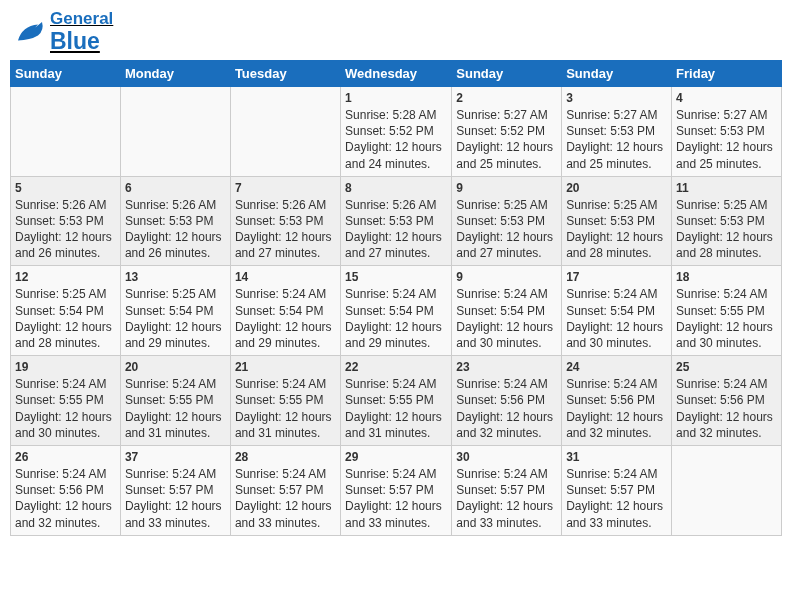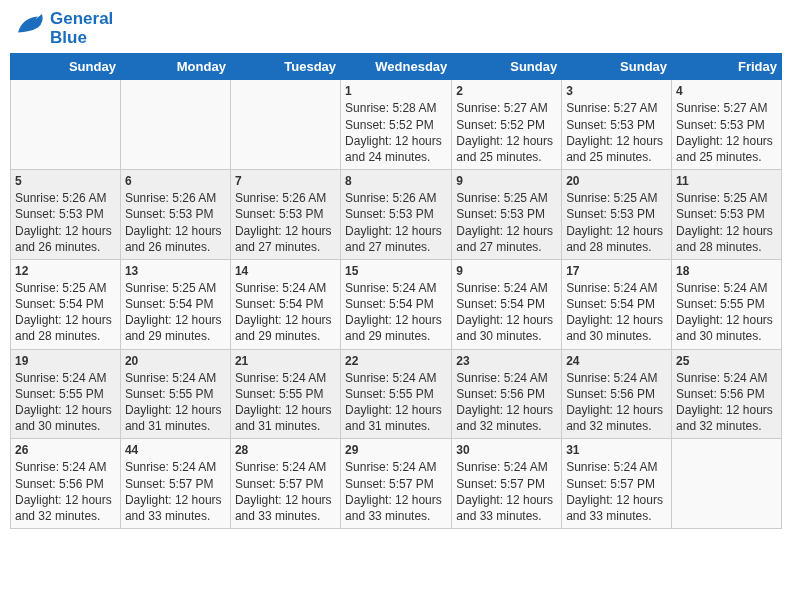--- a/index.html
+++ b/index.html
@@ -12,21 +12,23 @@
     }
     .header {
       display: flex;
       justify-content: space-between;
       align-items: flex-start;
       margin-bottom: 6px;
       padding: 0 4px;
     }
     .logo {
       display: flex;
+      align-items: center;
       gap: 4px;
+      text-decoration: underline;
     }
     .logo-bird {
       width: 32px;
       height: 28px;
     }
     .title-block {
       text-align: right;
     }
     .title-block h1 {
       font-size: 36px;
@@ -42,21 +44,21 @@
       width: 100%;
       border-collapse: collapse;
       border: 1px solid #ccc;
     }
     .calendar thead tr th {
       background-color: #1a6ebd;
       color: #fff;
       font-size: 13px;
       font-weight: bold;
       padding: 5px 4px;
-      text-align: right;
+      text-align: left;
       border: 1px solid #1a6ebd;
     }
     .calendar tbody tr td {
       border: 1px solid #ccc;
       vertical-align: top;
       padding: 4px 4px;
       font-size: 10.5px;
       color: #333;
       width: 113px;
       min-height: 80px;
@@ -85,21 +87,21 @@
 </head>
 <body>
 
 <div class="header">
   <div class="logo">
     <svg class="logo-bird" viewBox="0 0 40 35" xmlns="http://www.w3.org/2000/svg">
       <path d="M5,28 Q10,10 30,8 Q25,14 20,15 Q28,12 35,5 Q38,15 30,22 Q20,28 5,28Z" fill="#1a6ebd"></path>
     </svg>
     <div>
       <div style="font-size:17px;font-weight:bold;color:#1a6ebd;line-height:1.1">General</div>
-      <div style="font-size:17px;font-weight:bold;color:#1a6ebd;line-height:1.1">Blue</div>
+      <div style="font-size:23px;font-weight:bold;color:#1a6ebd;line-height:1.1">Blue</div>
     </div>
   </div>
   <div class="title-block">
     <h1></h1>
     <h2></h2>
   </div>
 </div>
 
 <table class="calendar">
   <thead>
@@ -302,21 +304,21 @@
       </tr>
       <tr>
         <td>
           <div class="cell-date">26</div>
           <div class="cell-info" style="white-space: pre-line;">Sunrise: 5:24 AM
 Sunset: 5:56 PM
 Daylight: 12 hours
 and 32 minutes.</div>
         </td>
         <td>
-          <div class="cell-date">44</div>
+          <div class="cell-date">37</div>
           <div class="cell-info" style="white-space: pre-line;">Sunrise: 5:24 AM
 Sunset: 5:57 PM
 Daylight: 12 hours
 and 33 minutes.</div>
         </td>
         <td>
           <div class="cell-date">28</div>
           <div class="cell-info" style="white-space: pre-line;">Sunrise: 5:24 AM
 Sunset: 5:57 PM
 Daylight: 12 hours

